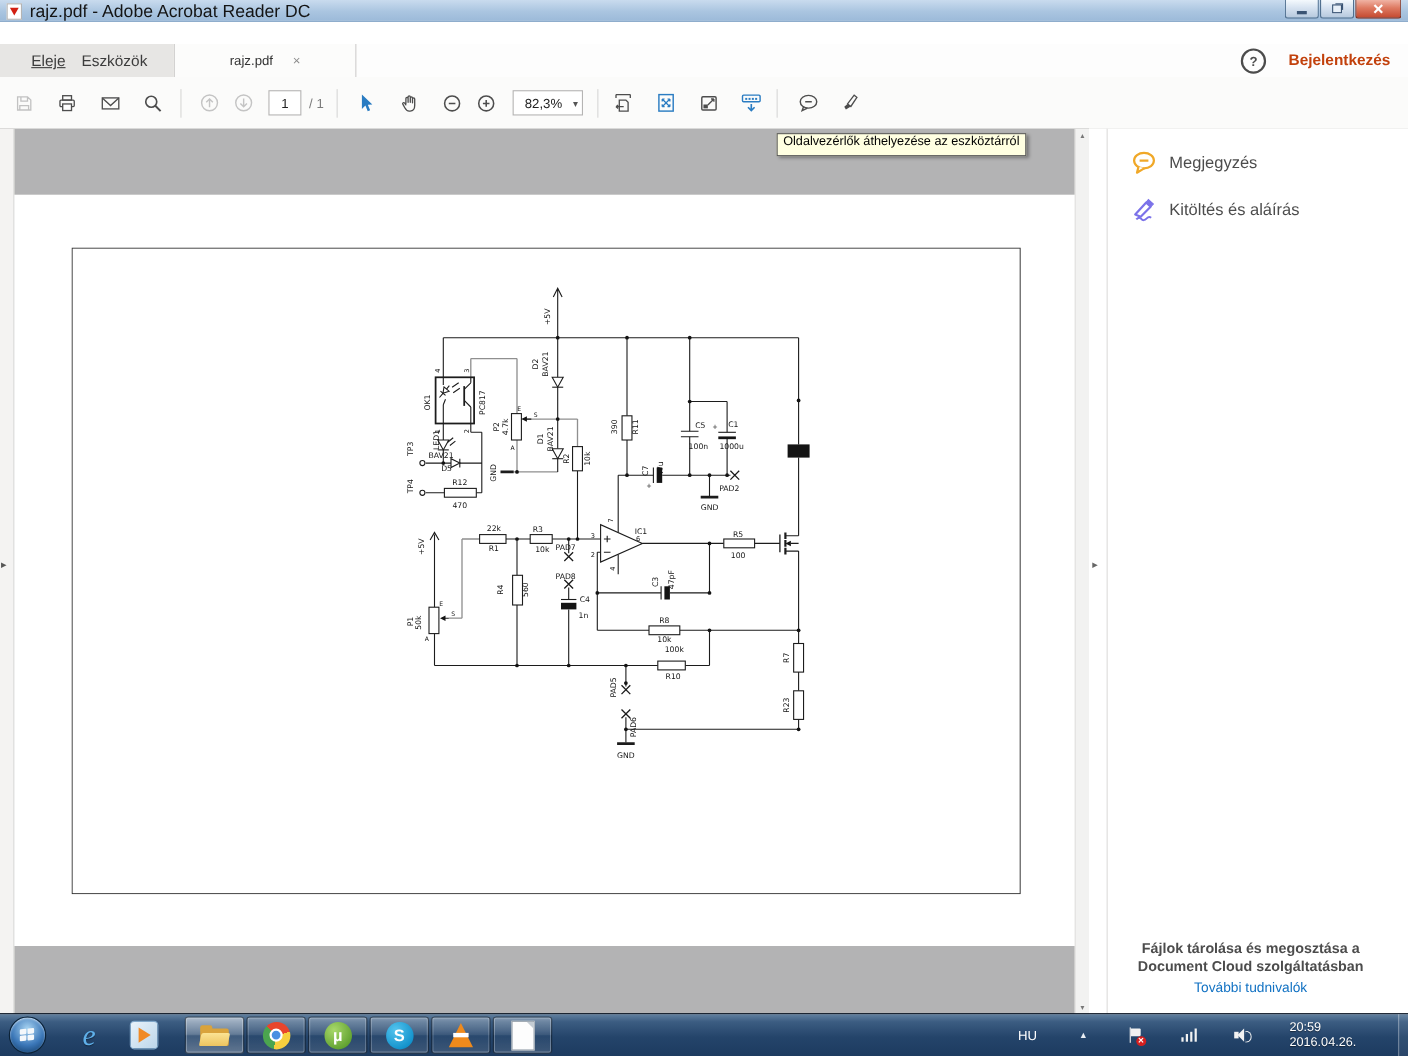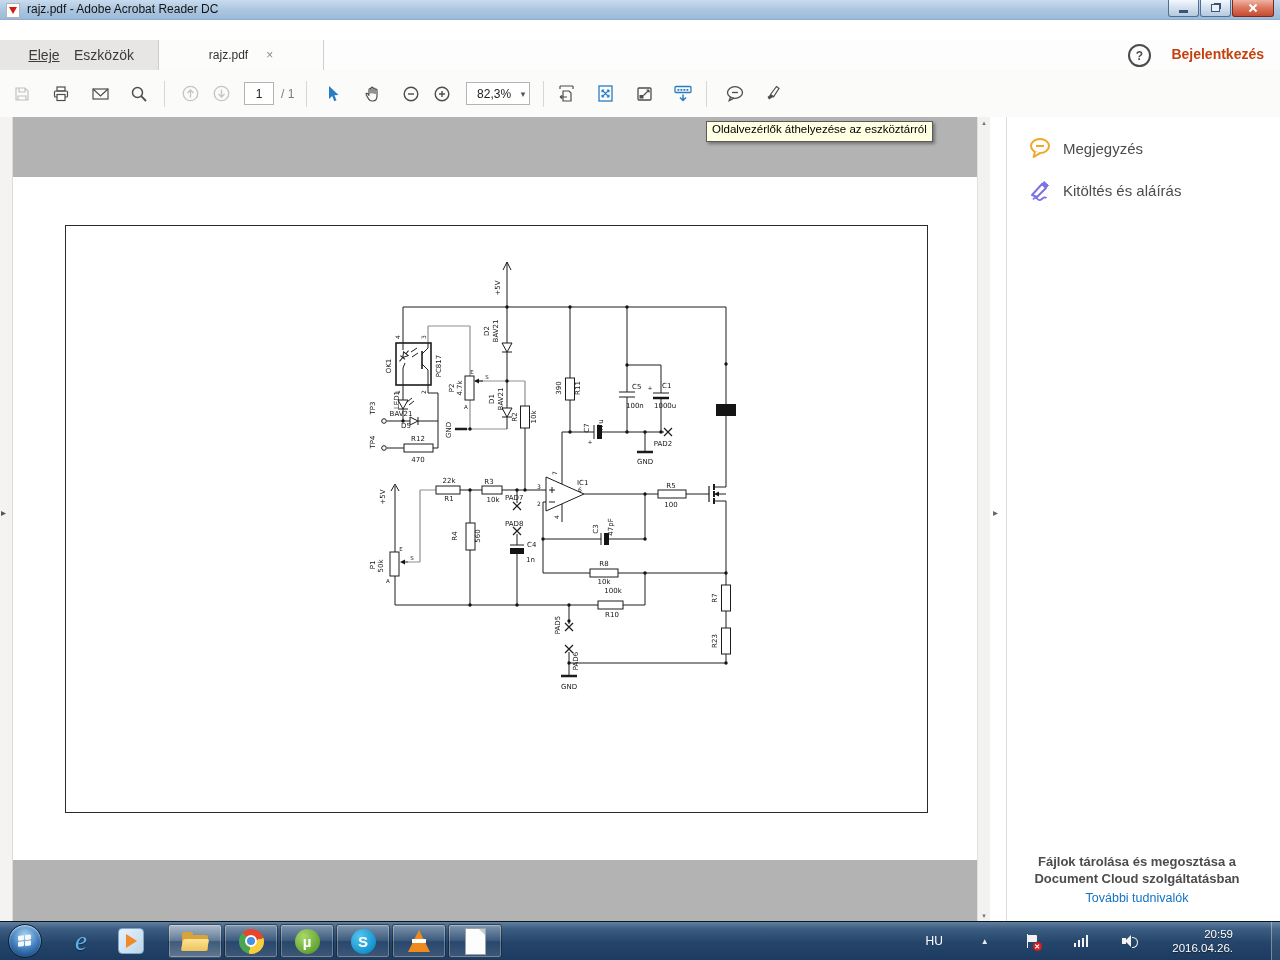--- a/index.html
+++ b/index.html
@@ -2,21 +2,21 @@
 <html><head>
 <meta charset="utf-8">
 <style>
   html,body{margin:0;padding:0;width:1280px;height:960px;overflow:hidden;
     font-family:"Liberation Sans",sans-serif;background:#fff;}
   .app{position:relative;width:1280px;height:960px;overflow:hidden;}
 
   
   .titlebar{position:absolute;left:0;top:0;right:0;height:19px;
     background:linear-gradient(180deg,#c9dbee 0%,#aac5e0 55%,#9cbad9 100%);
-    border-bottom:1px solid #8fadcc;font-size:12px;color:#141414;}
+    border-bottom:1px solid #8fadcc;font-size:16px;color:#141414;}
   .titlebar .pdficon{position:absolute;left:6px;top:3px;width:12px;height:13px;background:#fff;
     border:1px solid #b4b4b4;display:flex;align-items:center;justify-content:center;}
   .titlebar .pdficon i{width:0;height:0;border-left:4px solid transparent;border-right:4px solid transparent;
     border-top:7px solid #d21f12;}
   .titlebar .wtitle{position:absolute;left:27px;top:2px;white-space:nowrap;}
   .winbtns{position:absolute;right:6px;top:0;display:flex;gap:1px;}
   .winbtn{width:29px;height:16px;border:1px solid #51708f;border-top:none;border-radius:0 0 3px 3px;
     background:linear-gradient(180deg,#f4f9fd,#d6e2f0 45%,#b6c9de);display:flex;align-items:center;justify-content:center;}
   .winbtn.close{width:40px;background:linear-gradient(180deg,#f0b3a4,#de7a62 45%,#c44a30);border-color:#7e2a18;}
   .glyph-min{width:9px;height:3px;background:#3a5474;margin-top:6px;}
@@ -128,21 +128,21 @@
   .trayflag .err{position:absolute;right:-2px;bottom:-2px;width:9px;height:9px;border-radius:50%;background:#d41f1f;
     color:#fff;font-size:7px;line-height:9px;text-align:center;font-weight:bold;}
   .sig{display:flex;align-items:flex-end;gap:1.5px;margin-right:10px;}
   .sig b{width:2.5px;background:#f2f2f2;display:block;}
   .spk{position:relative;width:14px;height:13px;margin-right:12px;}
   .spk .body{position:absolute;left:0;top:3px;width:4px;height:6px;background:#f2f2f2;}
   .spk .conept{position:absolute;left:3px;top:0;width:0;height:0;border-top:6.5px solid transparent;
     border-bottom:6.5px solid transparent;border-right:6px solid #f2f2f2;}
   .spk .wave{position:absolute;left:10px;top:2px;width:5px;height:9px;border:1.5px solid #f2f2f2;
     border-left:none;border-radius:0 6px 6px 0;}
-  .clock{font-size:11.5px;line-height:14px;text-align:right;margin-right:14px;text-shadow:0 1px 1px rgba(0,0,0,.5);}
+  .clock{font-size:11.5px;line-height:14px;text-align:left;margin-right:14px;text-shadow:0 1px 1px rgba(0,0,0,.5);}
   .showdesk{width:8px;height:38px;border-left:1px solid rgba(255,255,255,.35);background:rgba(255,255,255,.06);}
 
   
   .pic{width:24px;height:24px;}
 
   
   .sch text{fill:#141414;font-family:"DejaVu Sans",sans-serif;}
   .sl{font-size:7px;} .sp{font-size:6px;} .sm{font-size:5.5px;}
   .wire{stroke:#1c1c1c;fill:none;stroke-width:1;}
   .gwire{stroke:#8f8f8f;fill:none;stroke-width:1.2;}

